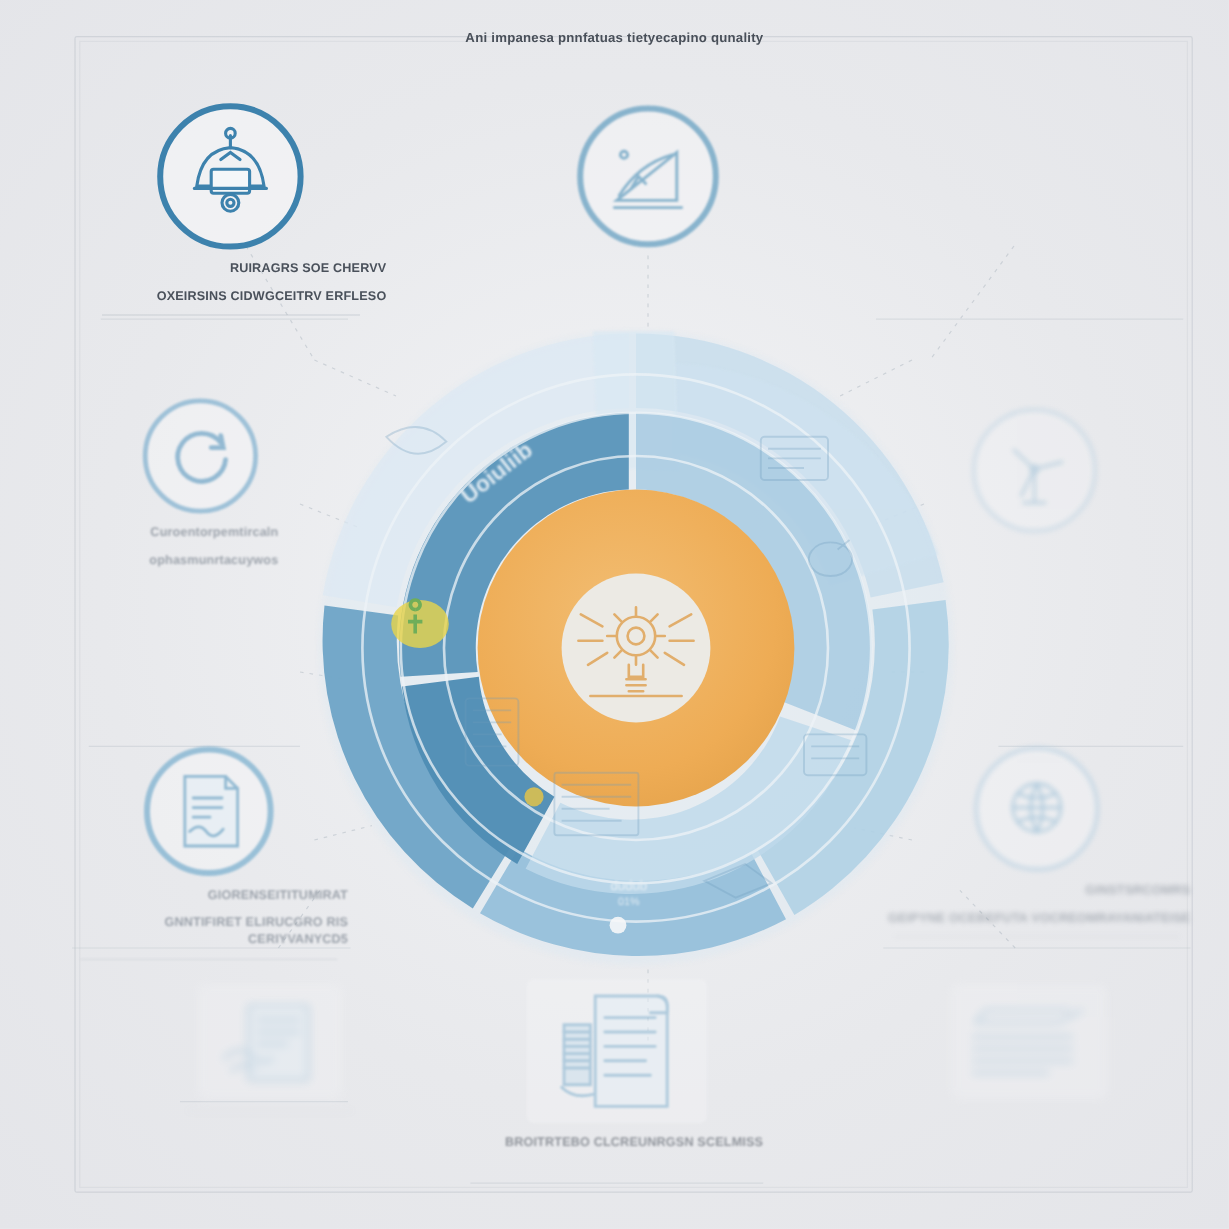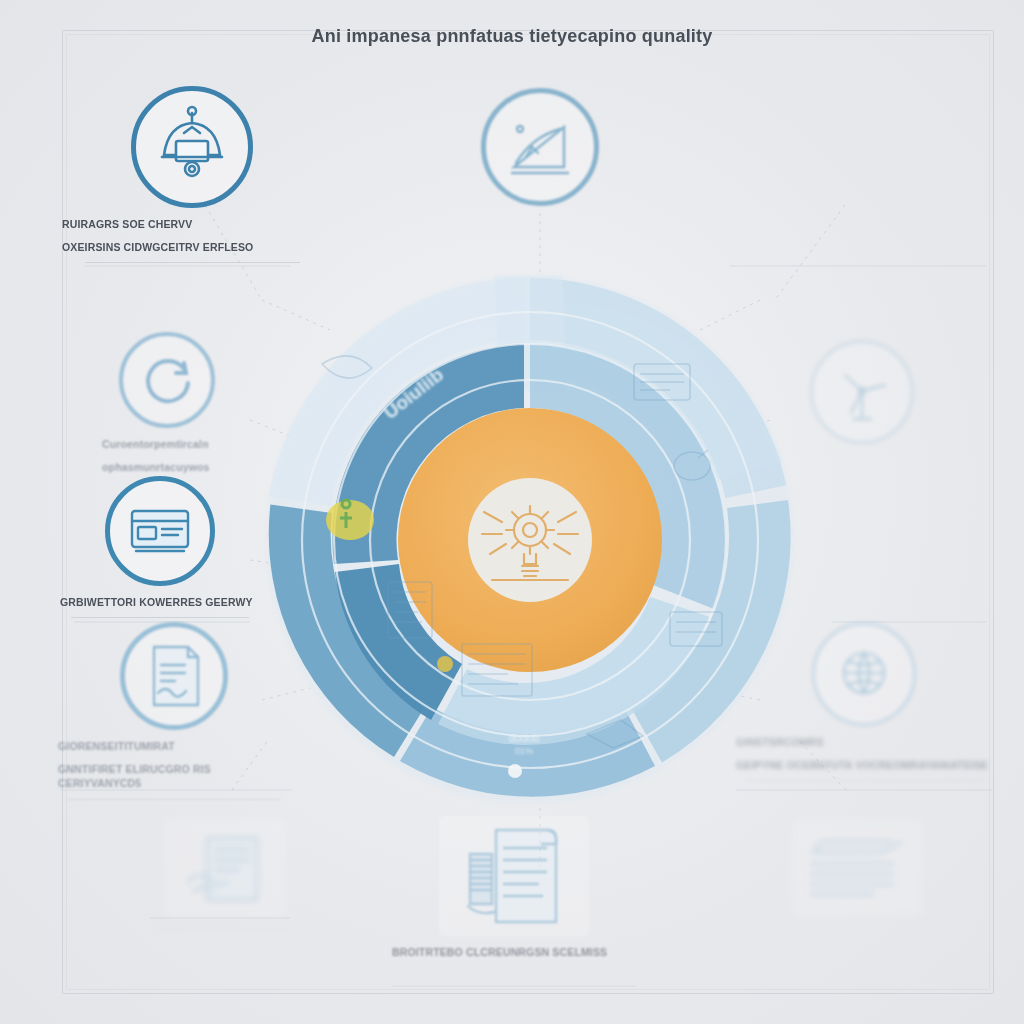--- a/index.html
+++ b/index.html
@@ -25,41 +25,41 @@
   .frame2{
     position:absolute;left:66px;top:34px;right:34px;bottom:34px;
     border:1px solid rgba(185,192,200,.22);
     pointer-events:none;
   }
 
   
   .title{
     position:absolute;left:0;right:0;top:26px;
     text-align:center;
-    font-size:18px;
+    font-size:11px;
     font-weight:bold;
     letter-spacing:.2px;
     color:#3c434d;
     filter:blur(.35px);
     opacity:.92;
   }
 
   
   .connectors{position:absolute;inset:0;pointer-events:none;}
 
   
   .wheel{
     position:absolute;
     left:262px;top:272px;
     width:536px;height:536px;
   }
   .wheel svg{display:block;}
 
   
-  .node{position:absolute;text-align:left;}
+  .node{position:absolute;text-align:right;}
   .badge{
     border-radius:50%;
     margin:0 auto;
     display:flex;align-items:center;justify-content:center;
     background:rgba(247,248,250,.55);
     box-sizing:border-box;
   }
   .badge svg{display:block;}
   .node .cap{
     margin-top:9px;
@@ -244,33 +244,20 @@
     <div class="badge" style="width:96px;height:96px;border:4px solid #7fb0cf;">
       <svg width="54" height="54" viewBox="0 0 54 54" fill="none" stroke="#6fa5c7" stroke-width="4" stroke-linecap="round">
         <path d="M44 16 a20 20 0 1 0 4 14"></path>
         <path d="M44 10 l2 10 l-10 0"></path>
       </svg>
     </div>
     <div class="cap">Curoentorpemtircaln</div>
     <div class="cap">ophasmunrtacuywos</div>
   </div>
 
-  <div class="node" style="left:60px;top:476px;width:200px;">
-    <div class="badge" style="width:110px;height:110px;border:5px solid #3f88b2;">
-      <svg width="68" height="52" viewBox="0 0 68 52" fill="none" stroke="#3f88b2" stroke-width="2.4" stroke-linecap="round">
-        <rect x="6" y="6" width="56" height="36" rx="3" fill="#e3eef6"></rect>
-        <path d="M6 16 h56"></path>
-        <rect x="12" y="22" width="18" height="12" rx="1.5"></rect>
-        <path d="M36 24 h20 M36 30 h16"></path>
-        <path d="M10 46 h48"></path>
-      </svg>
-    </div>
-    <div class="cap">GRBIWETTORI KOWERRES GEERWY</div>
-    <div class="rule" style="width:178px;"></div>
-  </div>
 
   <div class="node faded dim-70 blur-1" style="left:58px;top:622px;width:232px;">
     <div class="badge" style="width:108px;height:108px;border:5px solid #77aece;">
       <svg width="60" height="70" viewBox="0 0 60 70" fill="none" stroke="#6da5c7" stroke-width="2.3" stroke-linecap="round">
         <path d="M10 6 h34 l10 10 v48 h-44 Z" fill="#e8f1f7"></path>
         <path d="M44 6 v10 h10"></path>
         <path d="M17 24 h24 M17 32 h24 M17 40 h14"></path>
         <path d="M14 52 q8 -8 14 0 q6 8 14 -2"></path>
       </svg>
     </div>

